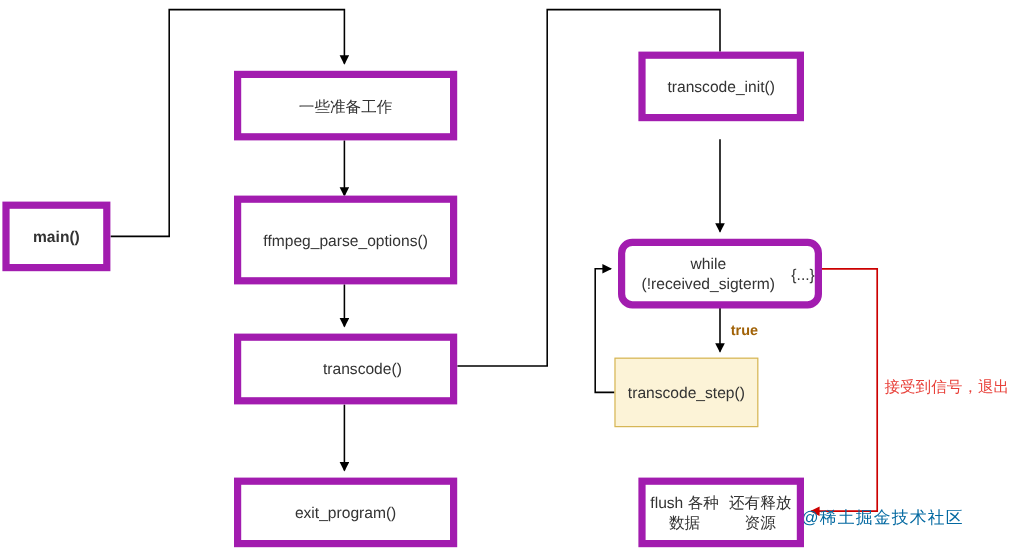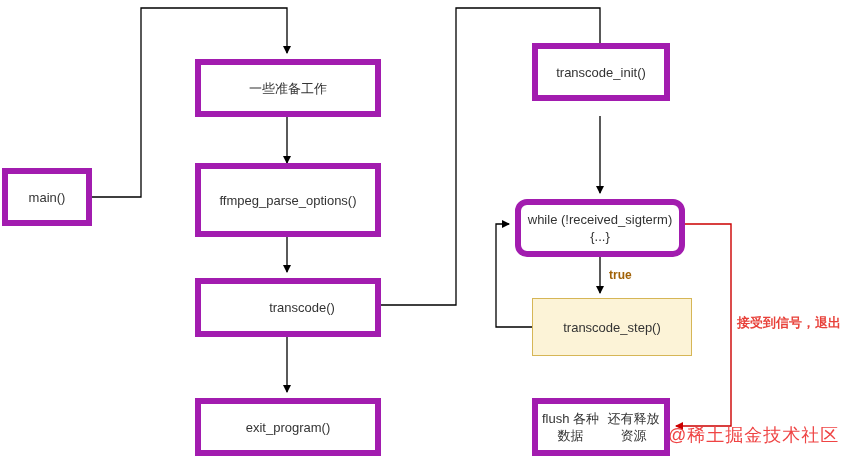--- a/index.html
+++ b/index.html
@@ -46,27 +46,27 @@
   .edge-label {
     position: absolute;
     font-size: 12px;
     font-weight: bold;
     color: #a16207;
     white-space: nowrap;
     z-index: 3;
   }
   .edge-label.red {
     color: #e8413a;
-    font-weight: bold;
+    font-weight: normal;
     font-size: 13px;
   }
   .watermark {
     position: absolute;
-    font-size: 18px;
-    color: #ef4444;
+    font-size: 14px;
+    color: #0369a1;
     white-space: nowrap;
     z-index: 1;
     letter-spacing: 1px;
   }
 </style>
 </head>
 <body>
 
 <div id="canvas">
 
@@ -112,21 +112,21 @@
       <path d="M532,327 L496,327 L496,224 L509,224" fill="none" stroke="#000000" stroke-width="1.3" marker-end="url(#arrow-black)"></path>
     </g>
 
     <g>
       <path d="M685,224 L731,224 L731,426 L676,426" fill="none" stroke="#cc0000" stroke-width="1.4" marker-end="url(#arrow-red)"></path>
     </g>
   </svg>
 
   <div class="watermark" style="left:668px; top:423px;">@稀土掘金技术社区</div>
 
-  <div class="node" style="left:2px; top:168px; width:90px; height:58px;">
+  <div class="node" style="left:2px; top:168px; width:90px; height:58px;font-weight:bold;">
     <span>main()</span>
   </div>
 
   <div class="node" style="left:195px; top:59px; width:186px; height:58px;">
     <span>一些准备工作</span>
   </div>
 
   <div class="node" style="left:195px; top:163px; width:186px; height:74px;">
     <span>ffmpeg_parse_options()</span>
   </div>
@@ -136,26 +136,26 @@
   </div>
 
   <div class="node" style="left:195px; top:398px; width:186px; height:58px;">
     <span>exit_program()</span>
   </div>
 
   <div class="node" style="left:532px; top:43px; width:138px; height:58px;align-items:center;">
     <span>transcode_init()</span>
   </div>
 
-  <div class="node rounded" style="left:515px; top:199px; width:170px; height:58px; flex-direction:column; justify-content:center;">
+  <div class="node rounded" style="left:515px; top:199px; width:170px; height:58px; flex-direction:row; justify-content:center;">
     <span>while (!received_sigterm)</span>
     <span>{...}</span>
   </div>
 
-  <div class="node accent" style="left:532px; top:298px; width:160px; height:58px;text-align:center;">
+  <div class="node accent" style="left:512px; top:298px; width:120px; height:58px;text-align:center;">
     <span>transcode_step()</span>
   </div>
 
   <div class="node" style="left:532px; top:398px; width:138px; height:58px; flex-direction:row; justify-content:center;">
     <span>flush 各种数据</span>
     <span>还有释放资源</span>
   </div>
 
   <div class="edge-label" style="left:609px; top:268px;">true</div>
 

